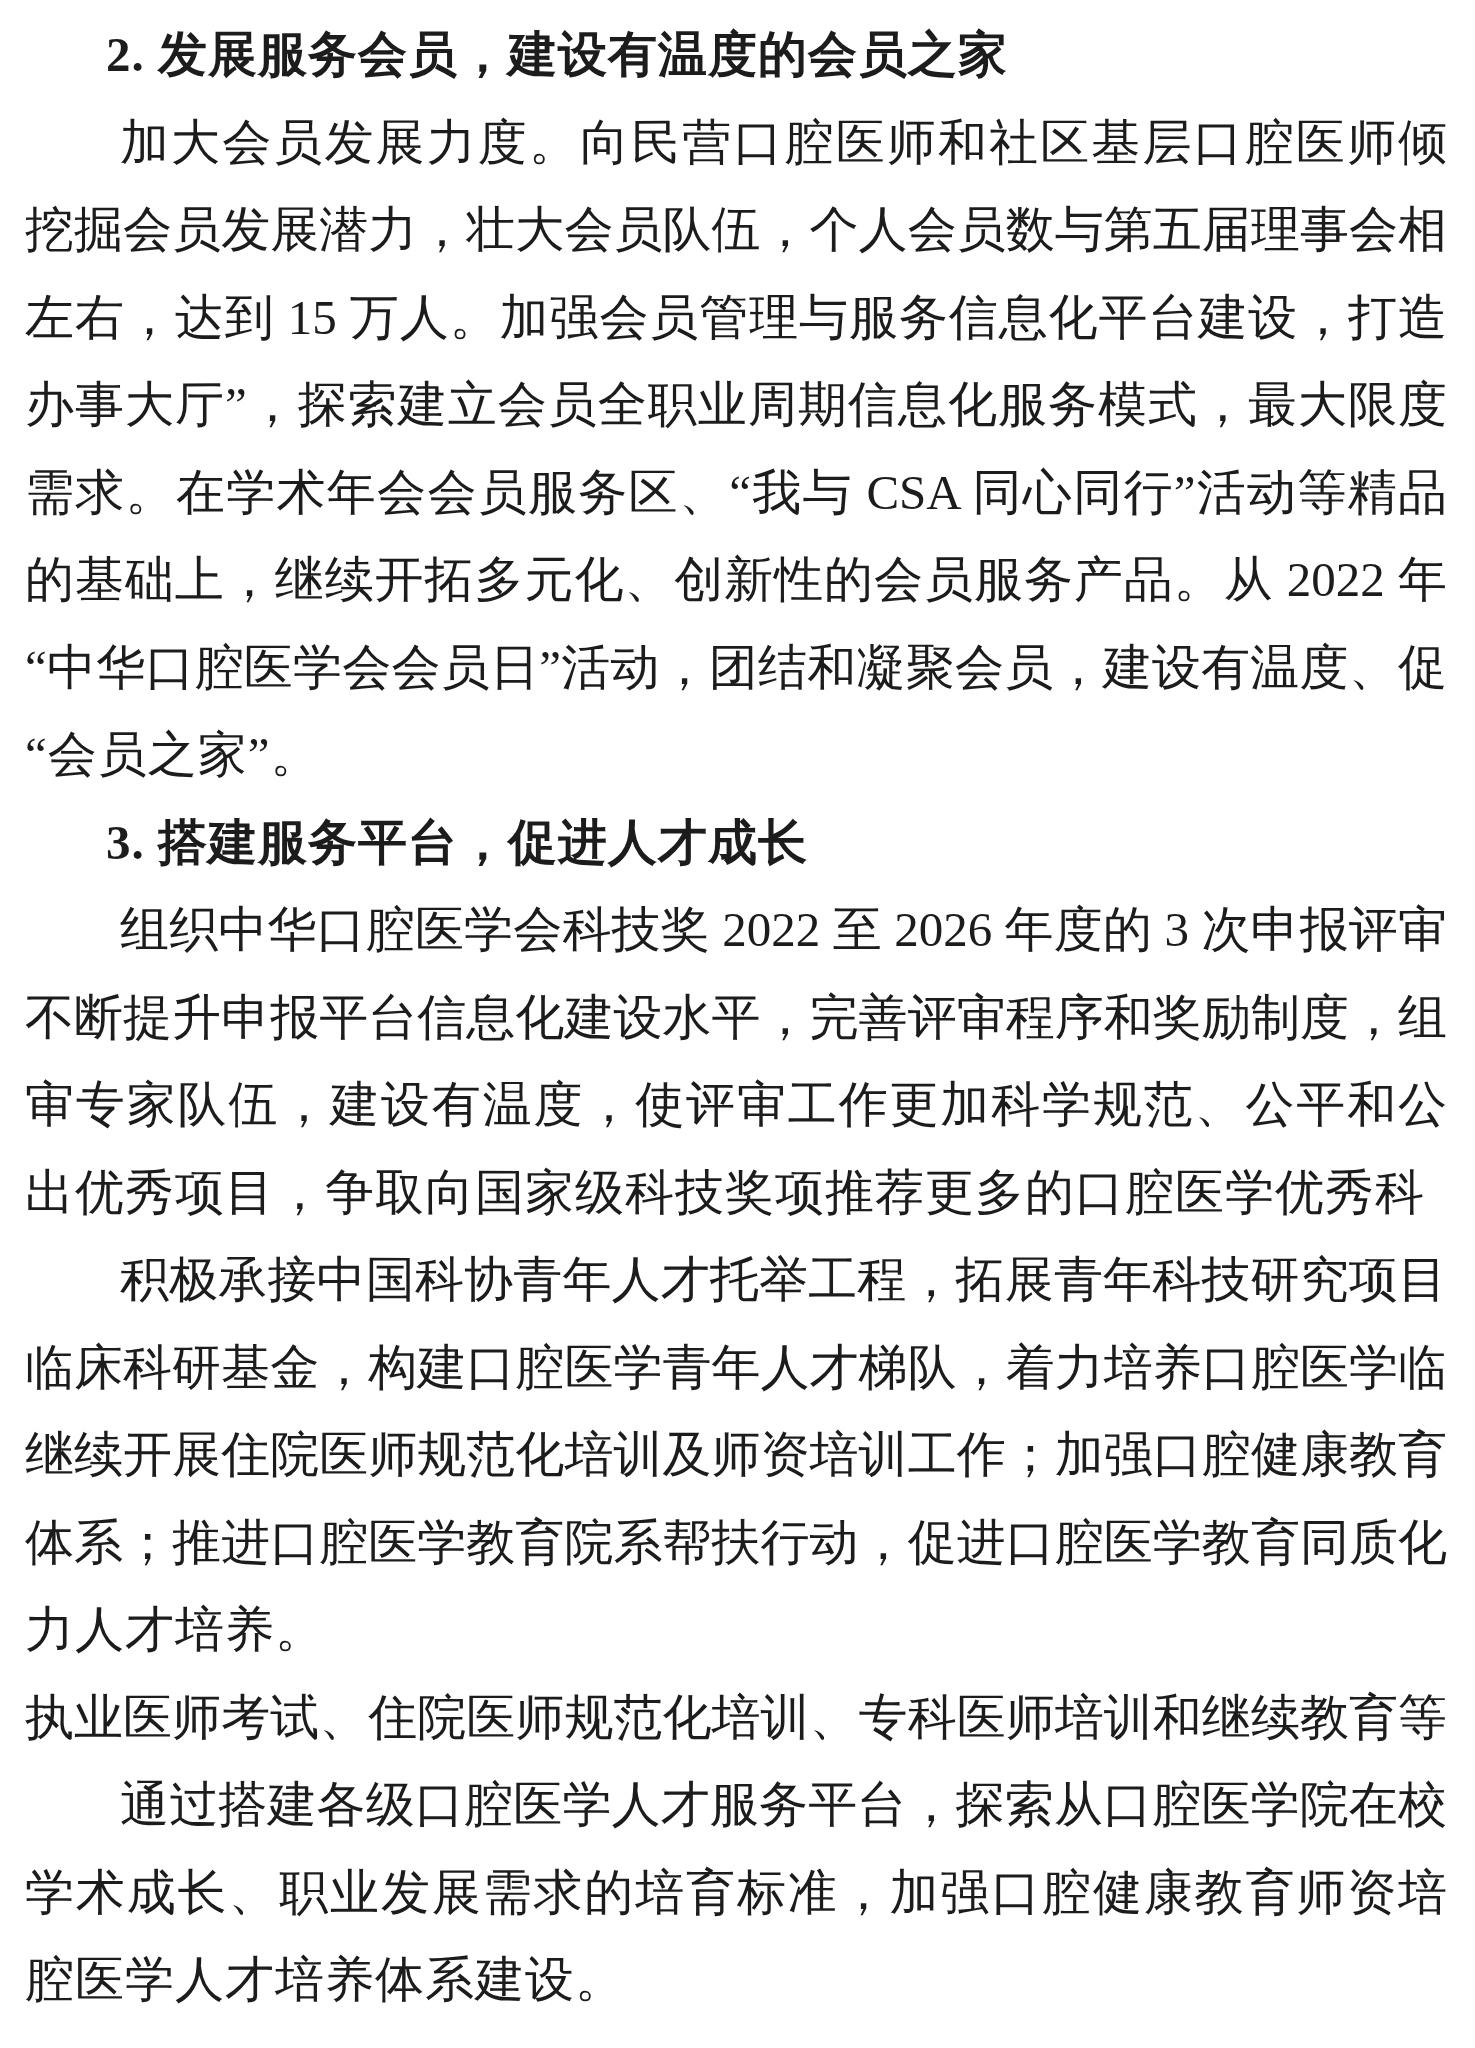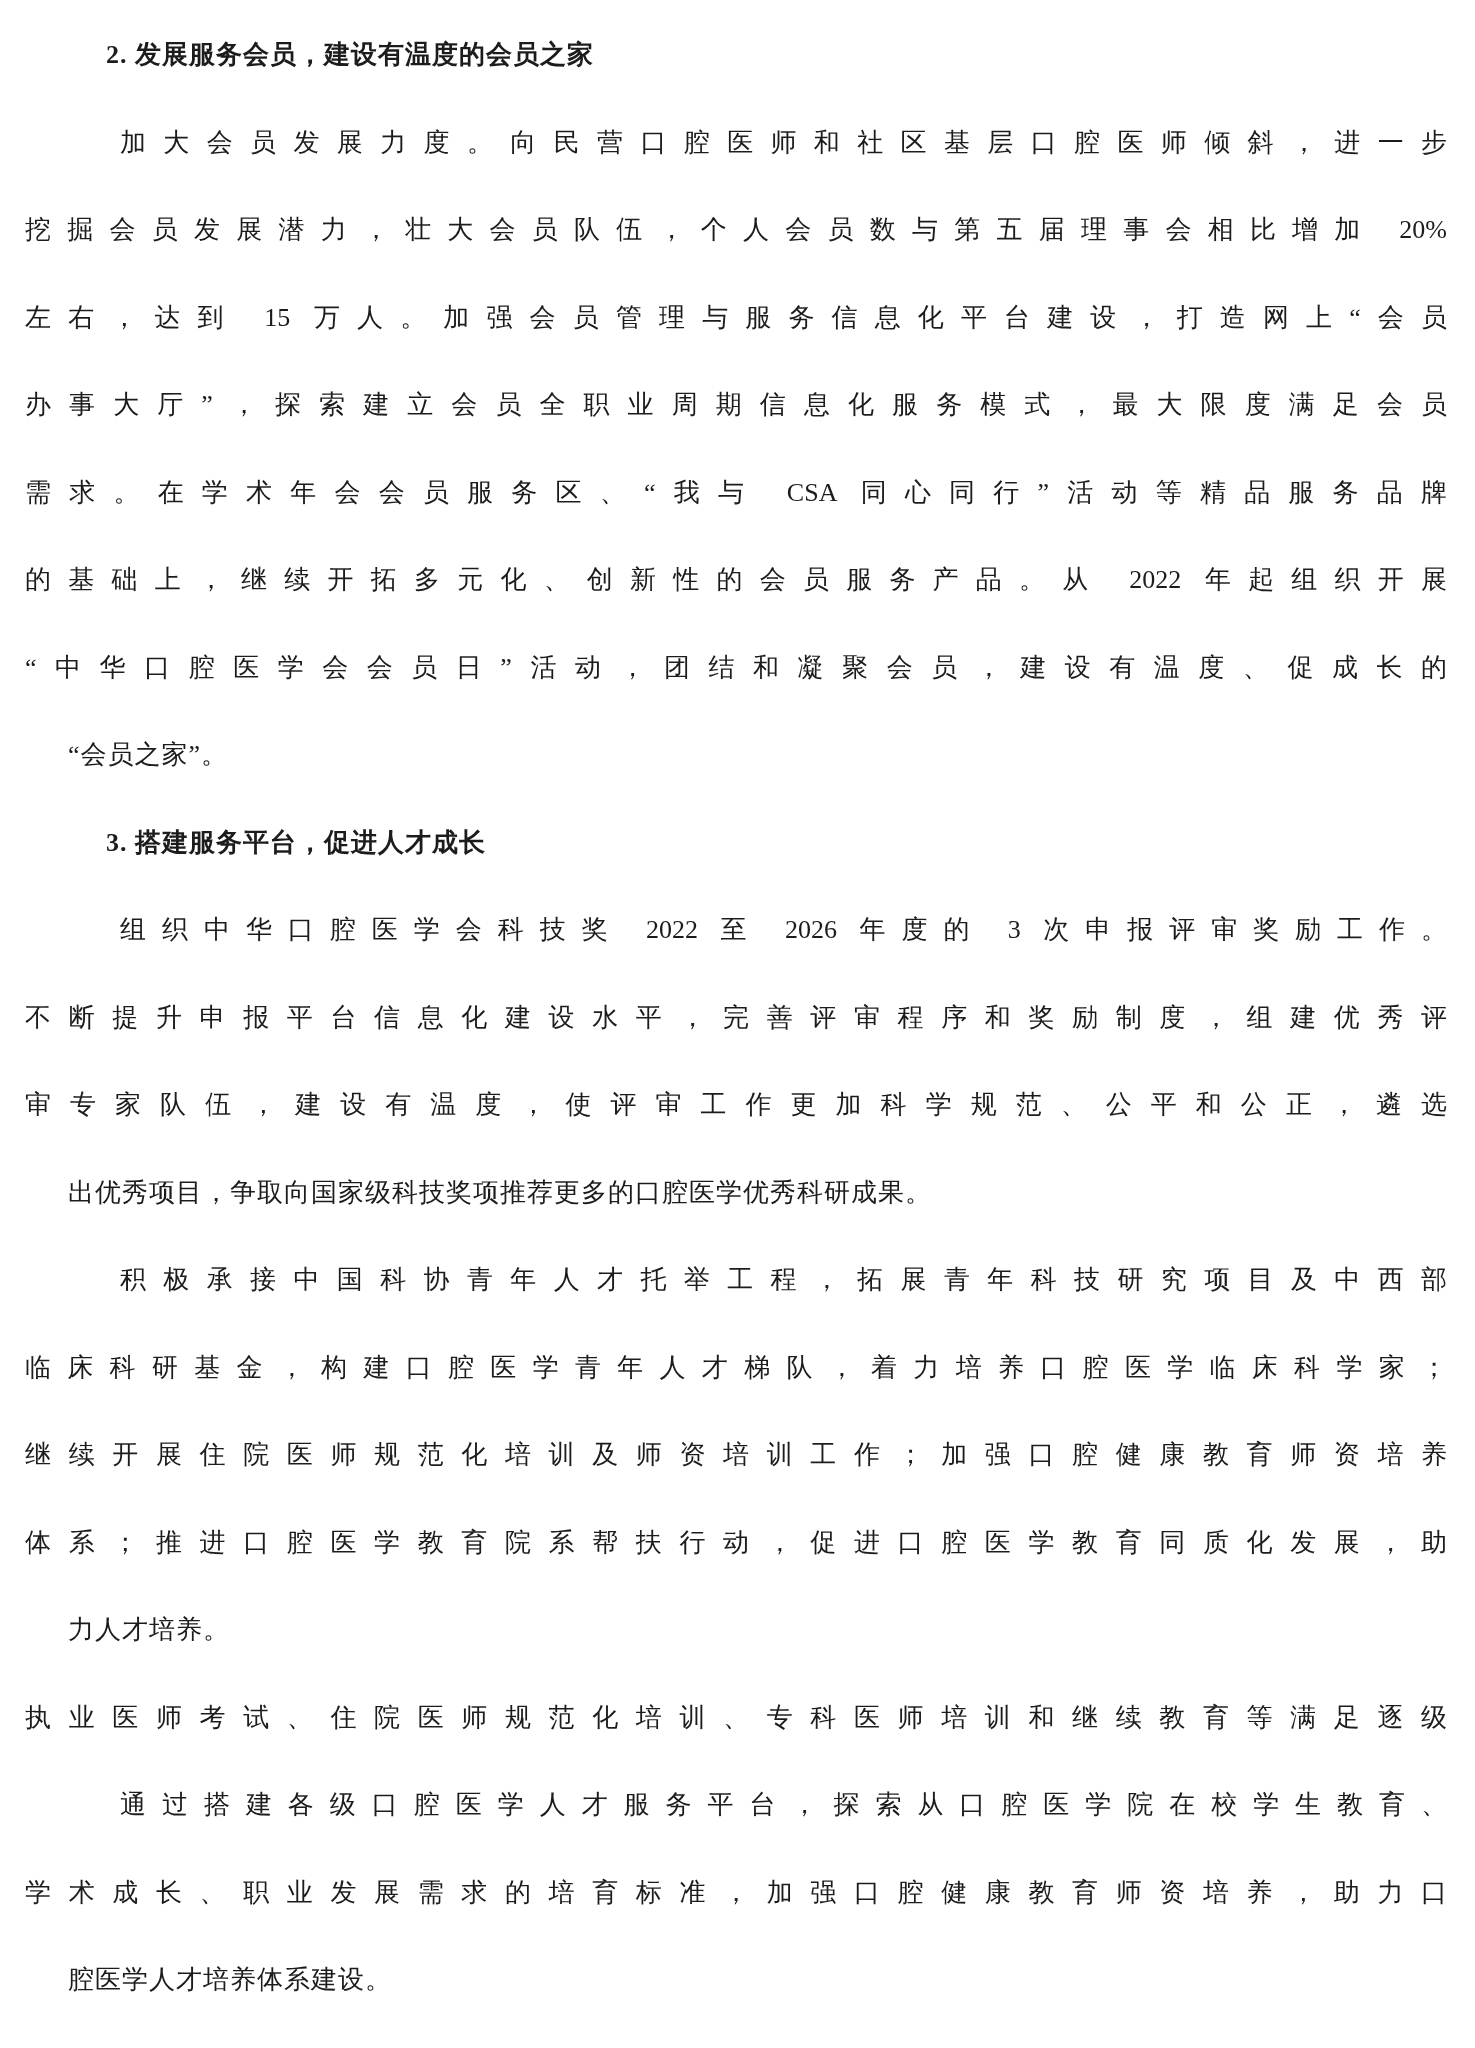--- a/index.html
+++ b/index.html
@@ -13,21 +13,21 @@
     position: relative;
     overflow: hidden;
   }
   .doc {
     position: absolute;
     left: 25px;
     top: 11px;
     width: 1422px;
     color: #1c1c1c;
     font-family: "Liberation Serif", "DejaVu Serif", serif;
-    font-size: 26px;
+    font-size: 49px;
   }
   .line {
     height: 87.5px;
     line-height: 87.5px;
     overflow: hidden;
     white-space: normal;
     text-align: justify;
     text-align-last: justify;
     text-justify: inter-character;
   }
@@ -35,24 +35,23 @@
     font-weight: 700;
     text-indent: 81px;
     text-align: left;
     text-align-last: left;
     letter-spacing: 1px;
   }
   .kind-first {
     text-indent: 95px;
   }
   .kind-last {
-    text-align: right;
+    text-align: left;
     text-align-last: left;
     letter-spacing: 1px;
-    margin-left: 43px;
   }
 </style>
 </head>
 <body style="background: rgb(255, 255, 255);">
 
 <div class="doc" id="doc" style="color: rgb(28, 28, 28);">
     <div class="line kind-heading">2. 发展服务会员，建设有温度的会员之家</div>
     <div class="line kind-first">加大会员发展力度。向民营口腔医师和社区基层口腔医师倾斜，进一步</div>
     <div class="line kind-full">挖掘会员发展潜力，壮大会员队伍，个人会员数与第五届理事会相比增加 20%</div>
     <div class="line kind-full">左右，达到 15 万人。加强会员管理与服务信息化平台建设，打造网上“会员</div>

